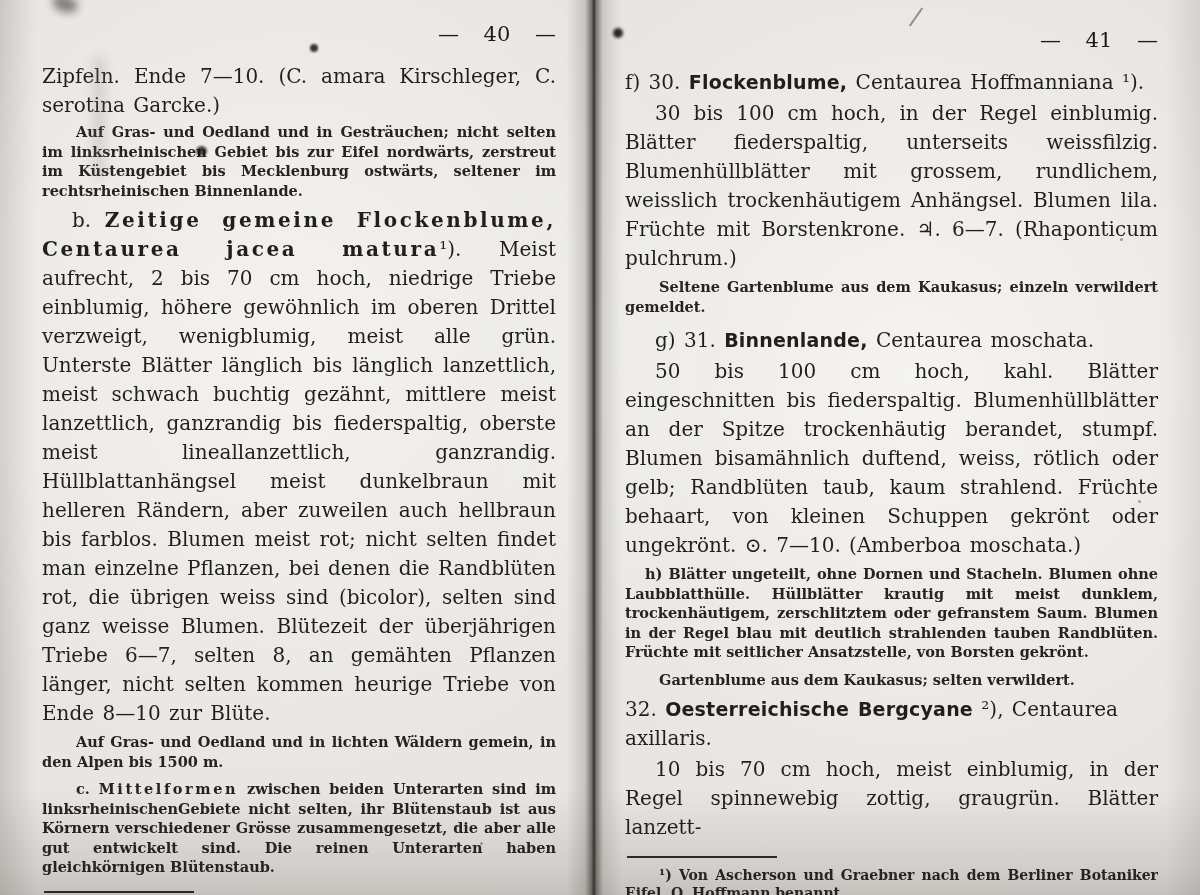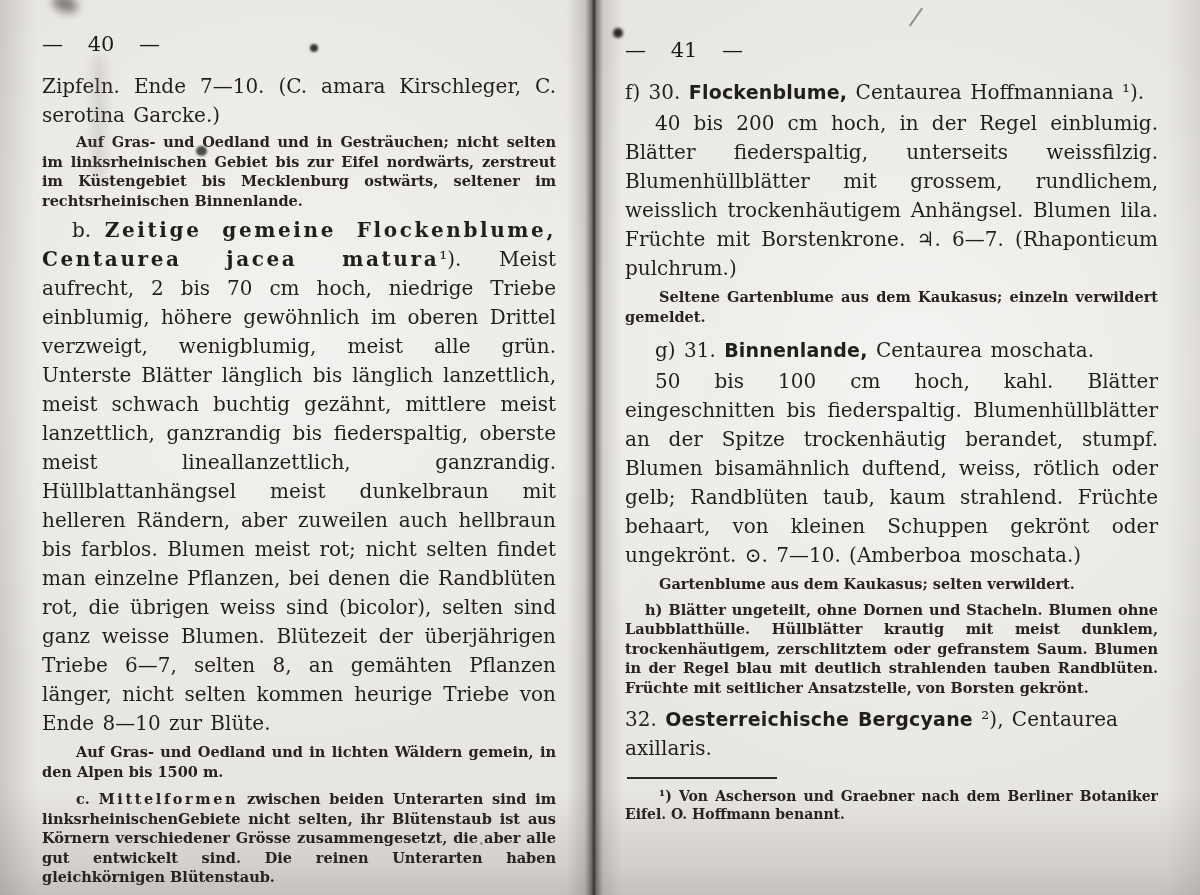--- a/index.html
+++ b/index.html
@@ -20,22 +20,22 @@
   .gutter{
     position:absolute;left:566px;top:0;width:56px;height:895px;
     background:linear-gradient(90deg,
       rgba(80,75,70,0) 0%, rgba(80,75,70,.22) 34%, rgba(55,50,46,.65) 46%,
       #34312d 50%, rgba(55,50,46,.6) 54%, rgba(110,105,100,.22) 66%, rgba(110,105,100,0) 100%);
   }
   .page{position:absolute;top:0;color:#211f1c;}
   .page-left{left:42px;width:514px;padding-top:14px;}
   .page-right{left:625px;width:533px;padding-top:20px;}
   .pagenum{
-    text-align:left;font-size:21px;line-height:26px;word-spacing:18px;
-    margin:17px 0 15px 0;color:#1d1b19;
+    text-align:right;font-size:21px;line-height:26px;word-spacing:18px;
+    margin:7px 0 15px 0;color:#1d1b19;
   }
   .m{font-size:20px;line-height:29px;text-align:justify;word-spacing:2px;margin:0;}
   .m.ind{text-indent:30px;}
   .sm{font-size:14.5px;line-height:19.5px;font-weight:bold;text-align:justify;margin:0;color:#262320;}
   .sm.ind{text-indent:34px;}
   .fn{font-size:14px;line-height:18px;font-weight:bold;text-align:justify;margin:0;color:#262320;}
   .fn.ind{text-indent:34px;}
   .spaced{letter-spacing:2.6px;word-spacing:6px;font-weight:bold;}
   .boldface{font-family:"DejaVu Sans",sans-serif;font-weight:bold;font-size:19px;letter-spacing:.2px;}
   .center{text-align:left;text-indent:0;}
@@ -77,34 +77,35 @@
     <hr class="rule">
 
     <p class="sm ind">¹) Maturus, rechtzeitig.</p>
   </div>
 
   <div class="page page-right">
     <p class="pagenum">— 41 —</p>
 
     <p class="m mb2"><span>f) 30. </span><span class="boldface">Flockenblume,</span><span> Centaurea Hoffmanniana ¹).</span></p>
 
-    <p class="m ind mb4">40 bis 200 cm hoch, in der Regel einblumig. Blätter fiederspaltig, unterseits weissfilzig. Blumenhüllblätter mit grossem, rundlichem, weisslich trockenhäutigem Anhängsel. Blumen lila. Früchte mit Borstenkrone. ♃. 6—7. (Rhaponticum pulchrum.)</p>
+    <p class="m ind mb4">30 bis 100 cm hoch, in der Regel einblumig. Blätter fiederspaltig, unterseits weissfilzig. Blumenhüllblätter mit grossem, rundlichem, weisslich trockenhäutigem Anhängsel. Blumen lila. Früchte mit Borstenkrone. ♃. 6—7. (Rhaponticum pulchrum.)</p>
 
     <p class="sm ind mb10">Seltene Gartenblume aus dem Kaukasus; einzeln verwildert gemeldet.</p>
 
     <p class="m ind mb2"><span>g) 31. </span><span class="boldface">Binnenlande,</span><span> Centaurea moschata.</span></p>
 
     <p class="m ind mb4">50 bis 100 cm hoch, kahl. Blätter eingeschnitten bis fiederspaltig. Blumenhüllblätter an der Spitze trockenhäutig berandet, stumpf. Blumen bisamähnlich duftend, weiss, rötlich oder gelb; Randblüten taub, kaum strahlend. Früchte behaart, von kleinen Schuppen gekrönt oder ungekrönt. ⊙. 7—10. (Amberboa moschata.)</p>
 
+    <p class="sm mb8" style="text-indent:20px">h) Blätter ungeteilt, ohne Dornen und Stacheln. Blumen ohne Laubblatthülle. Hüllblätter krautig mit meist dunklem, trockenhäutigem, zerschlitztem oder gefranstem Saum. Blumen in der Regel blau mit deutlich strahlenden tauben Randblüten. Früchte mit seitlicher Ansatzstelle, von Borsten gekrönt.</p>
+
     <p class="sm ind mb6">Gartenblume aus dem Kaukasus; selten verwildert.</p>
-
-    <p class="sm mb8" style="text-indent:20px">h) Blätter ungeteilt, ohne Dornen und Stacheln. Blumen ohne Laubblatthülle. Hüllblätter krautig mit meist dunklem, trockenhäutigem, zerschlitztem oder gefranstem Saum. Blumen in der Regel blau mit deutlich strahlenden tauben Randblüten. Früchte mit seitlicher Ansatzstelle, von Borsten gekrönt.</p>
 
     <p class="m center mb2"><span>32. </span><span class="boldface">Oesterreichische Bergcyane</span><span> ²), Centaurea axillaris.</span></p>
 
+    <p class="m ind">10 bis 70 cm hoch, meist einblumig, in der Regel spinnewebig zottig, graugrün. Blätter lanzett-</p>
 
     <hr class="rule">
 
     <p class="fn ind">¹) Von Ascherson und Graebner nach dem Berliner Botaniker Eifel. O. Hoffmann benannt.</p>
 
   </div>
 
   <div class="smudge-tl"></div>
   <div class="streak"></div>
   <div class="blot blot1"></div>

